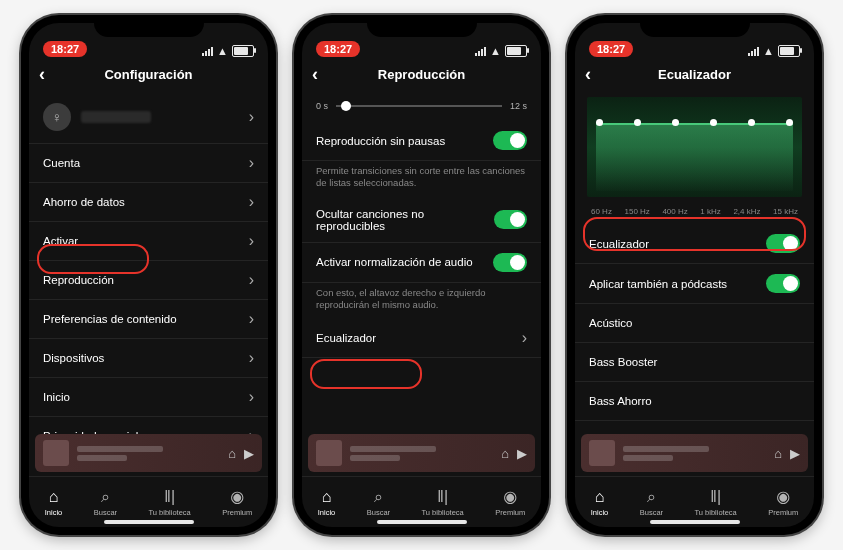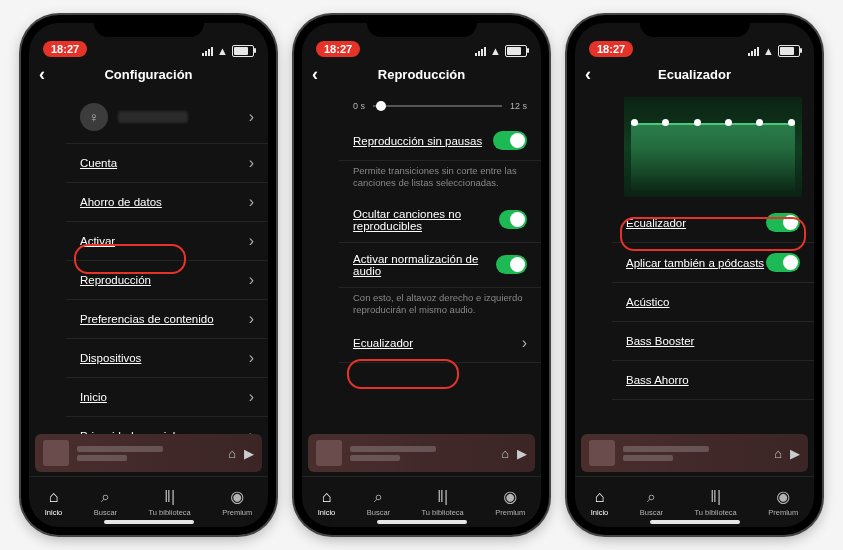--- a/index.html
+++ b/index.html
@@ -80,31 +80,30 @@
   }
   .back {
     position: absolute;
     left: 10px;
     font-size: 18px;
   }
   .content {
     flex: 1;
     overflow: hidden;
     font-size: 11.5px;
-    margin-left: 37px;
   }
   .row {
     display: flex;
     align-items: center;
     justify-content: space-between;
     padding: 10px 14px;
     border-bottom: 1px solid rgba(255,255,255,0.08);
     min-height: 18px;
   }
-  .row .label { color:#fff;text-decoration:underline; }
+  .row .label { color:#fff; }
   .chev { color:#aaa; font-size:16px; }
   .profile-row {
     display:flex; align-items:center; gap:10px; padding:12px 14px;
     border-bottom:1px solid rgba(255,255,255,0.08);
   }
   .avatar {
     width:28px; height:28px; border-radius:50%;
     background:#3c3c3c; display:flex; align-items:center; justify-content:center;
     font-size:14px; color:#b3b3b3;
   }
@@ -387,20 +386,28 @@
           <div class="eq-area"></div>
           <div class="eq-line">
             <div class="eq-dot"></div>
             <div class="eq-dot"></div>
             <div class="eq-dot"></div>
             <div class="eq-dot"></div>
             <div class="eq-dot"></div>
             <div class="eq-dot"></div>
           </div>
         </div>
+        <div class="eq-labels">
+          <span>60 Hz</span>
+          <span>150 Hz</span>
+          <span>400 Hz</span>
+          <span>1 kHz</span>
+          <span>2,4 kHz</span>
+          <span>15 kHz</span>
+        </div>
         <div class="row">
             <span class="label">Ecualizador</span>
             <div class="toggle on">
               <div class="knob"></div>
             </div>
           </div>
         <div class="row">
             <span class="label">Aplicar también a pódcasts</span>
             <div class="toggle on">
               <div class="knob"></div>

